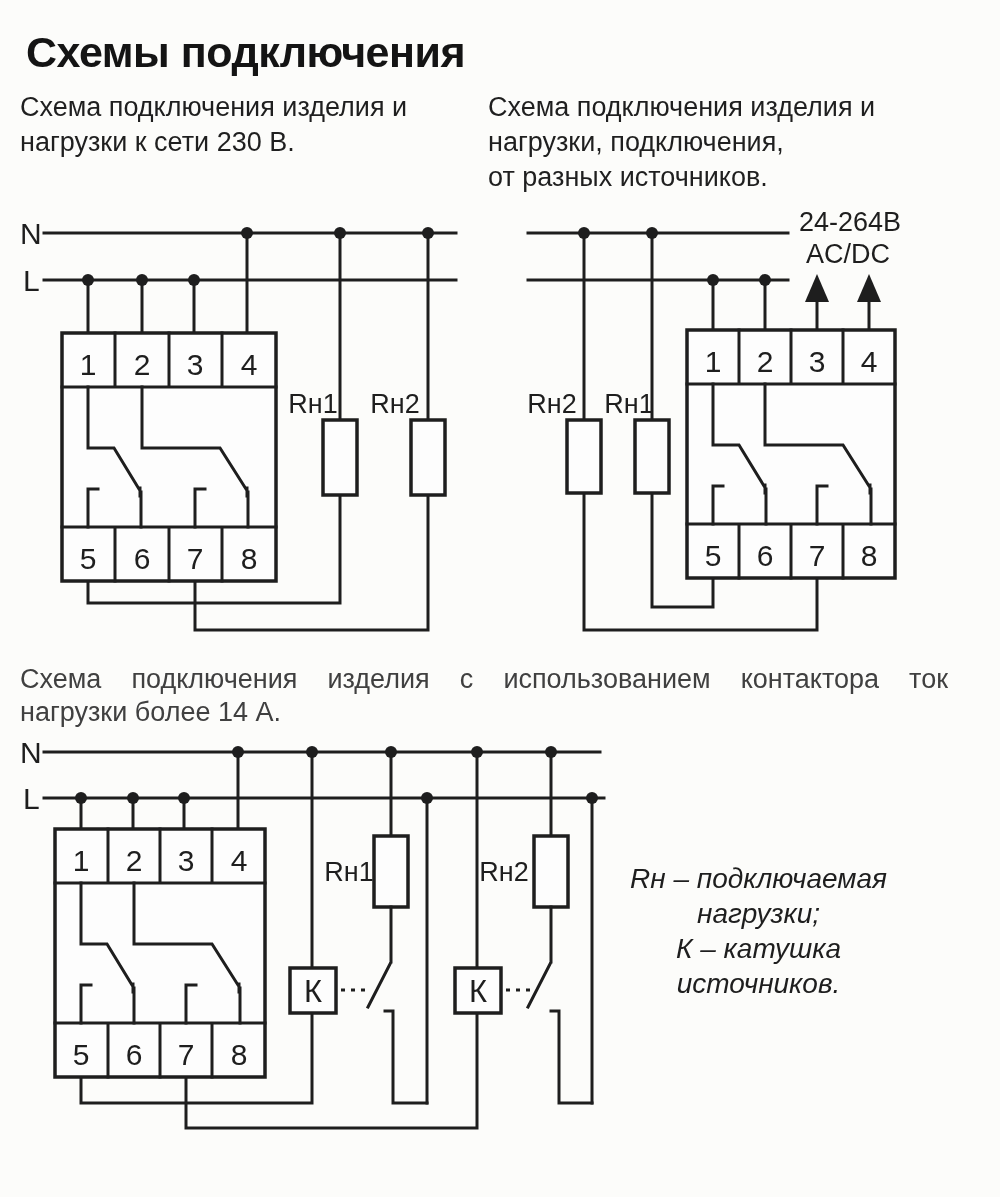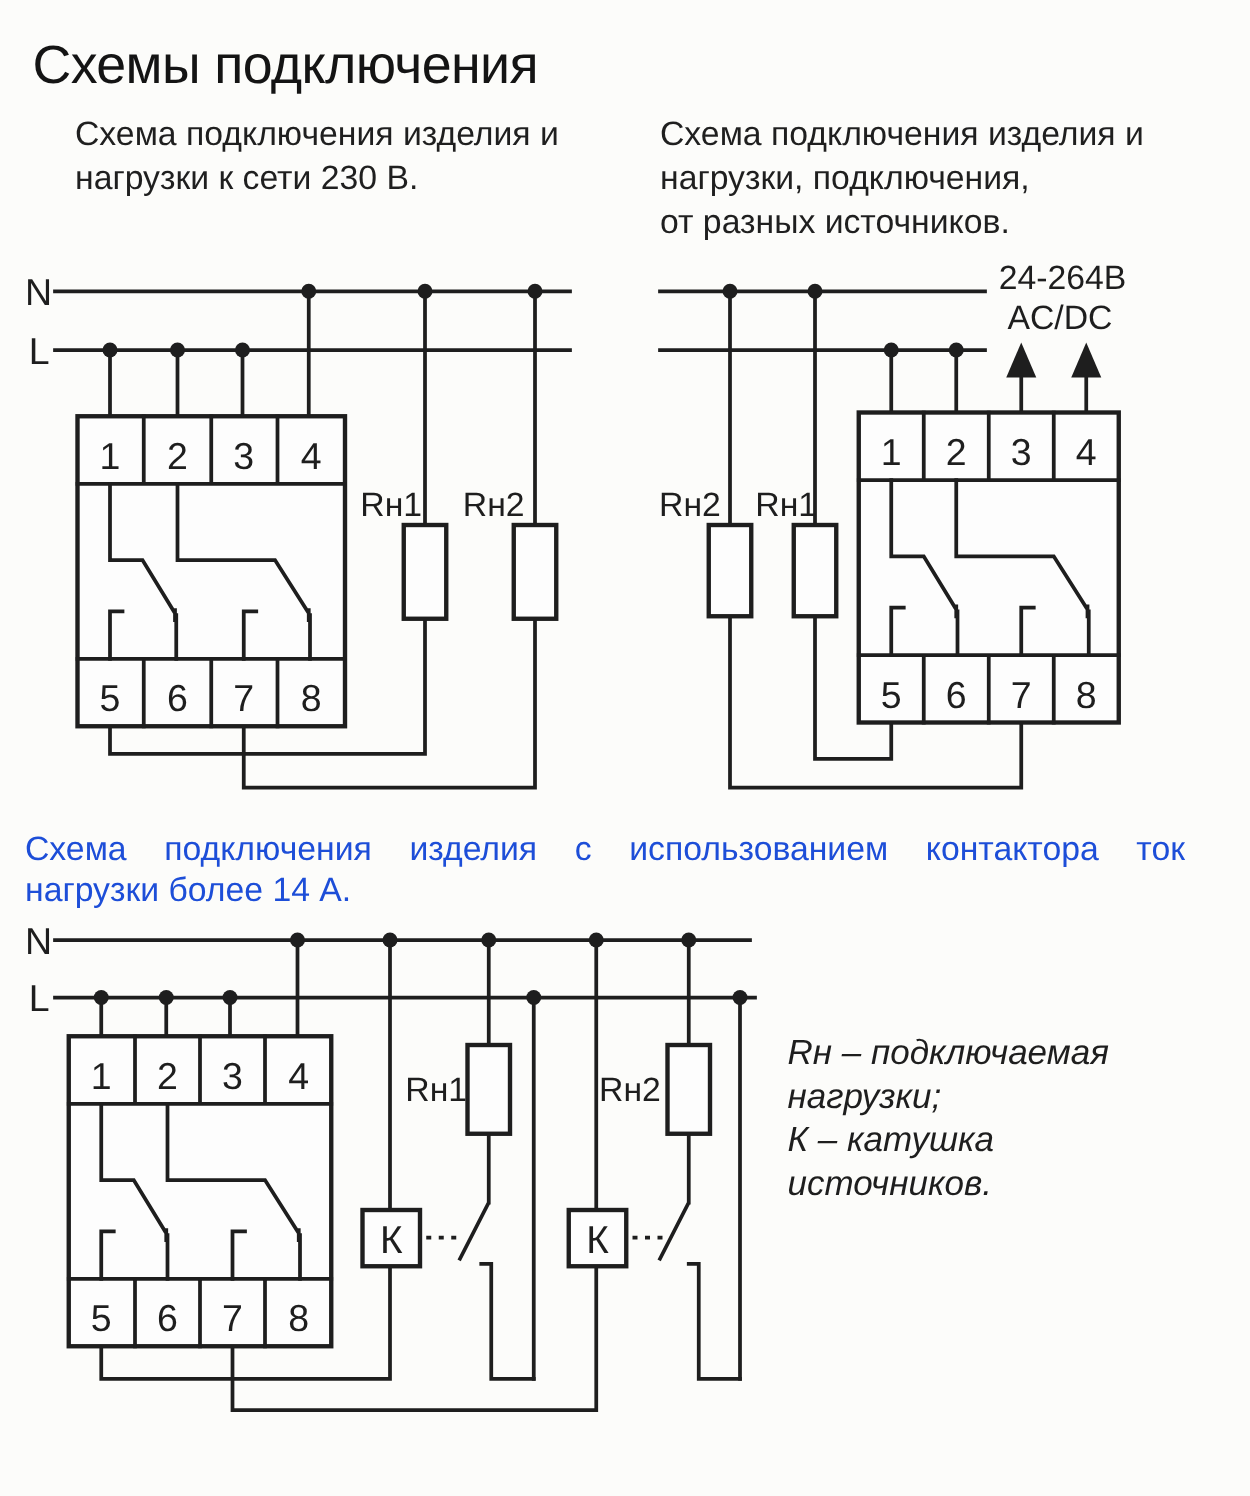--- a/index.html
+++ b/index.html
@@ -1,26 +1,26 @@
 <!DOCTYPE html>
 <html><head>
 <meta charset="utf-8">
 <style>
   html,body{margin:0;padding:0;}
   body{width:1000px;height:1197px;background:#fcfcfa;font-family:"Liberation Sans",sans-serif;color:#1e1e1e;}
   .page{position:relative;width:1000px;height:1197px;overflow:hidden;}
   .schematic{position:absolute;left:0;top:0;}
   .abs{position:absolute;}
-  .title{left:26px;top:28px;font-size:43px;font-weight:400;letter-spacing:-0.5px;color:#141414;white-space:nowrap;}
-  .cap{font-size:27px;line-height:35px;color:#1f1f1f;white-space:nowrap;margin-left:40px;}
+  .title{left:26px;top:28px;font-size:43px;font-weight:700;letter-spacing:-0.5px;color:#141414;white-space:nowrap;}
+  .cap{font-size:27px;line-height:35px;color:#1f1f1f;white-space:nowrap;}
   .cap-left{left:20px;top:90px;}
   .cap-right{left:488px;top:90px;}
-  .cap-bottom{left:20px;top:663px;width:928px;font-size:27px;line-height:33px;color:#1d4ed8;}
+  .cap-bottom{left:20px;top:663px;width:928px;font-size:27px;line-height:33px;color:#404040;}
   .jline{text-align:justify;text-align-last:justify;width:928px;white-space:normal;}
-  .legend{left:630px;top:824px;font-size:28px;line-height:35px;font-style:italic;color:#1e1e1e;white-space:nowrap;}
+  .legend{left:630px;top:861px;font-size:28px;line-height:35px;font-style:italic;color:#1e1e1e;white-space:nowrap;text-align:center;}
   
   .w{stroke:#1e1e1e;stroke-width:3;fill:none;stroke-linecap:square;stroke-linejoin:miter;}
   .dash{stroke:#1e1e1e;stroke-width:3;fill:none;stroke-dasharray:4 6;}
   .dot{fill:#1e1e1e;stroke:none;}
   .box{fill:#fdfdfd;stroke:#1e1e1e;stroke-width:3.5;}
   .tri{fill:#1e1e1e;stroke:none;}
   .lbl{font:30px "Liberation Sans",sans-serif;fill:#1e1e1e;}
   .num{font:30px "Liberation Sans",sans-serif;fill:#1e1e1e;text-anchor:middle;}
   .rlbl{font:27px "Liberation Sans",sans-serif;fill:#1e1e1e;text-anchor:middle;}
   .klbl{font:31px "Liberation Sans",sans-serif;fill:#1e1e1e;text-anchor:middle;}

